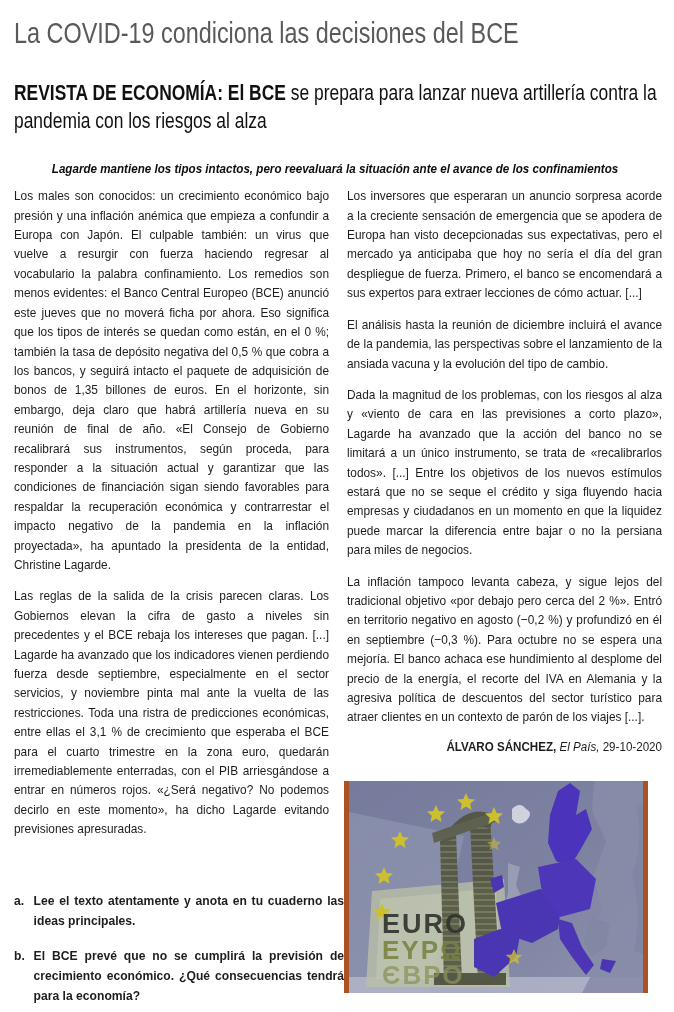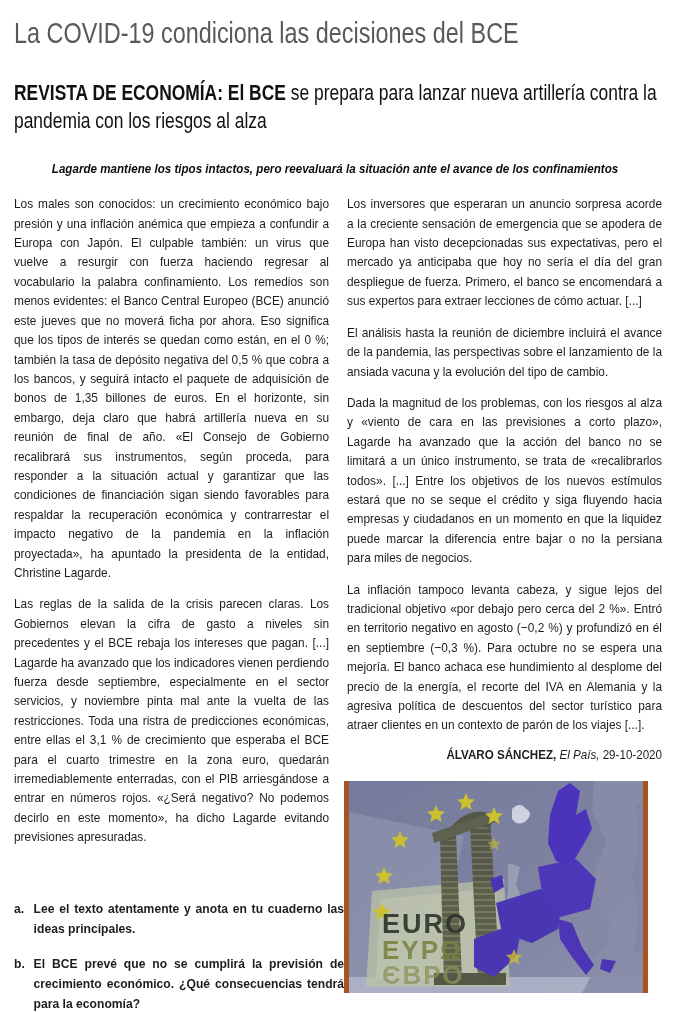--- a/index.html
+++ b/index.html
@@ -27,21 +27,21 @@
   .headline{
     margin:28px 0 0 0;font-size:21.5px;line-height:1.32;color:#111;
   }
   .headline .kicker,.headline .hl-bold{font-weight:700;}
   .headline .hl-rest{font-weight:400;}
   .standfirst-wrap{margin-top:26px;}
   .standfirst{
     font-size:13px;font-weight:700;font-style:italic;
     text-align:center;color:#0d0d0d;margin:0;
   }
-  .columns{display:flex;gap:18px;margin-top:18px;}
+  .columns{display:flex;gap:18px;margin-top:10px;}
   .col{width:315px;flex:0 0 315px;}
   .col p{
     margin:0 0 12px 0;
     font-size:13.3px;line-height:19.4px;
     text-align:justify;color:#1d1d1d;
   }
   .byline{
     text-align:right;font-size:13px;margin-top:2px;white-space:nowrap;
   }
   .byline .author{font-weight:700;}

